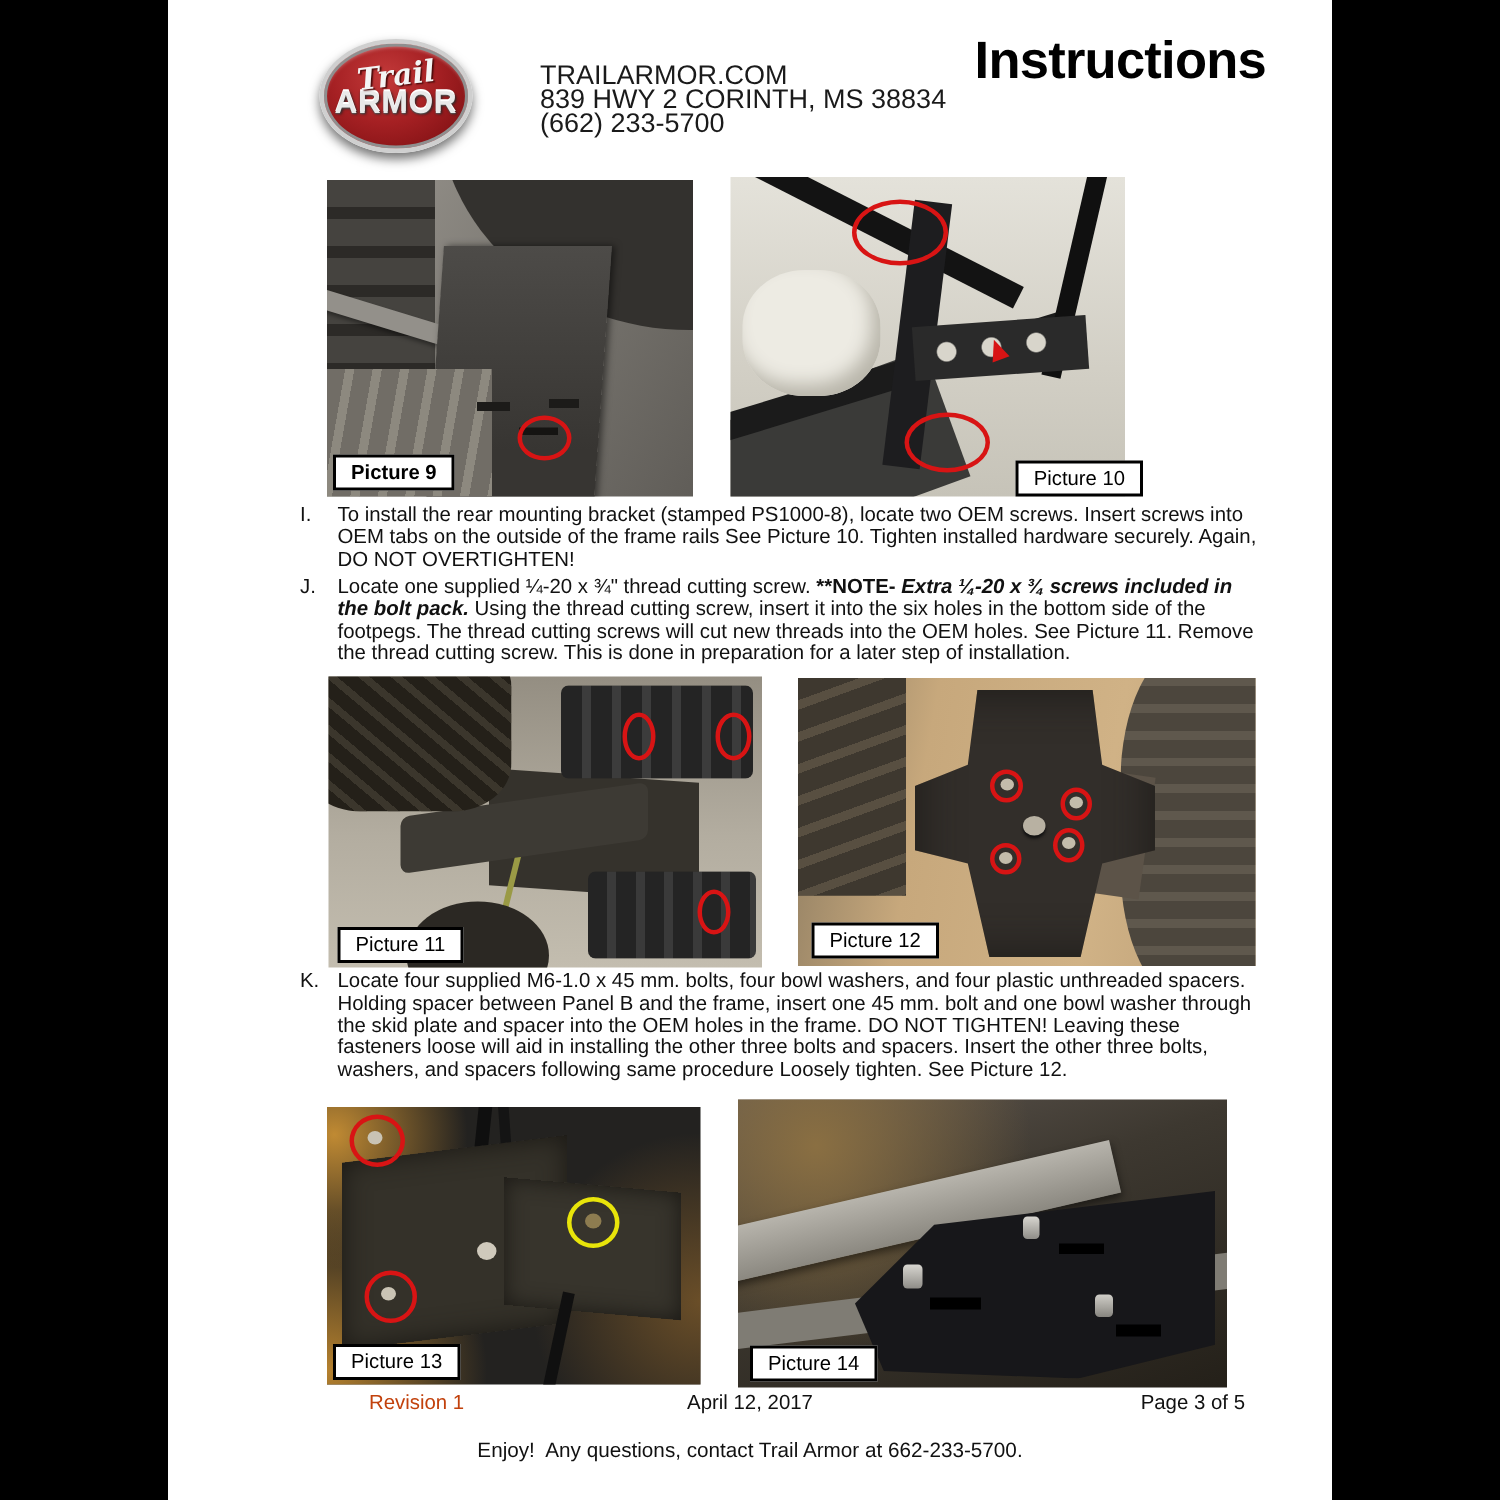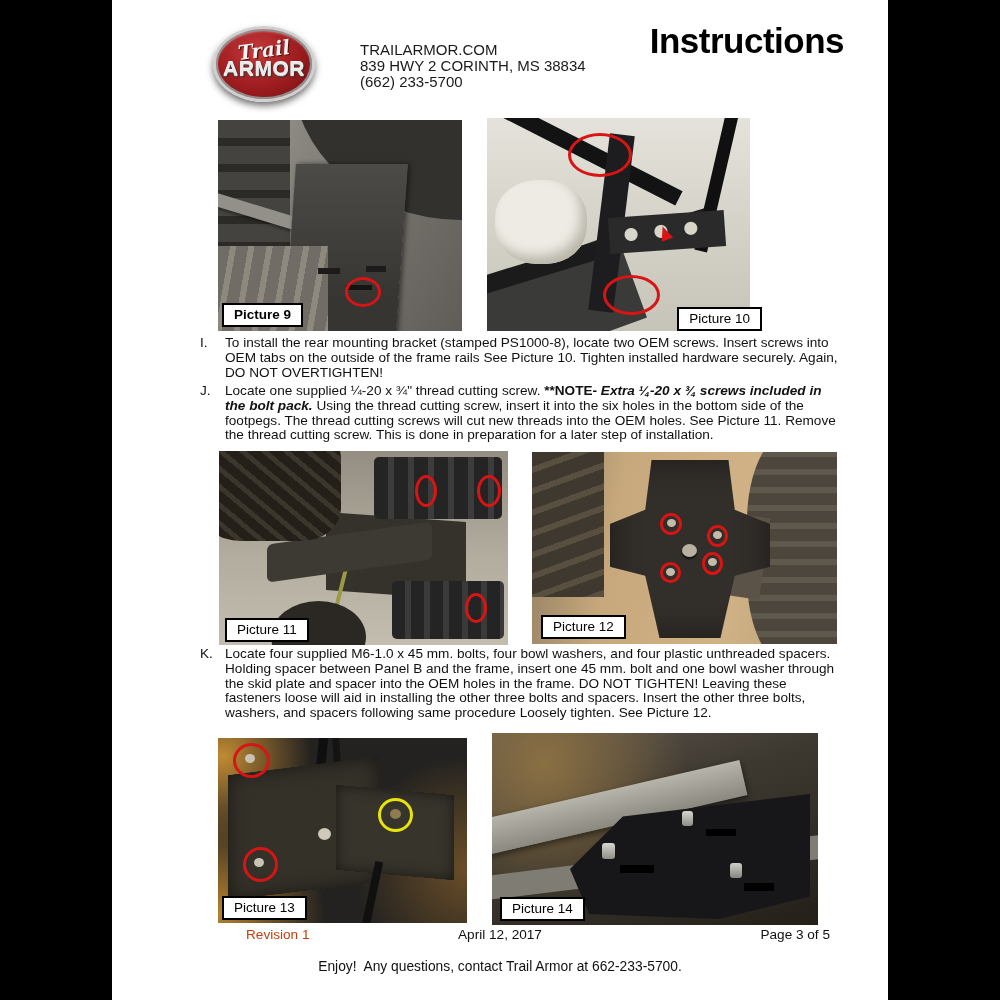--- a/index.html
+++ b/index.html
@@ -13,21 +13,21 @@
     background: radial-gradient(ellipse at 42% 32%, #c33a3a 0%, #a52023 45%, #8a1518 75%, #701012 100%);
     border:3px solid #cfcfcf;
     box-shadow: 0 4px 7px rgba(0,0,0,.55), inset 0 0 0 2px #8f8f8f, inset 0 2px 3px rgba(255,255,255,.5);
     overflow:hidden; }
   .logo-trail { font-family:"DejaVu Serif", serif; font-style:italic; font-weight:bold;
     color:#f4f4f4; font-size:20px; text-align:center; margin-top:9px; transform:rotate(-7deg);
     text-shadow:1px 1px 1px #4a0a0a; }
   .logo-armor { font-weight:bold; font-size:21px; text-align:center; margin-top:-5px; letter-spacing:.5px;
     color:#e9e9e9; text-shadow:0 -1px 0 #ffffff, 0 1px 1px #555, 1px 1px 2px #222; }
 
-  .contact { position:absolute; left:248px; top:42px; font-size:15px; line-height:16px; color:#1a1a1a; }
+  .contact { position:absolute; left:248px; top:42px; font-size:18px; line-height:16px; color:#1a1a1a; }
   .title { position:absolute; left:410px; top:20px; width:322px; text-align:right;
     font-size:35px; font-weight:bold; line-height:42px; color:#000; letter-spacing:-.5px; }
 
   
   .section { position:absolute; left:88px; width:652px; font-size:13.6px; line-height:14.8px; color:#111; }
   .section .letter { position:absolute; left:0; top:0; }
   .section .stext { margin-left:25px; width:615px; }
   .seg-bold { font-weight:bold; }
   .seg-bolditalic { font-weight:bold; font-style:italic; }
   #sec-i { top:336px; }

